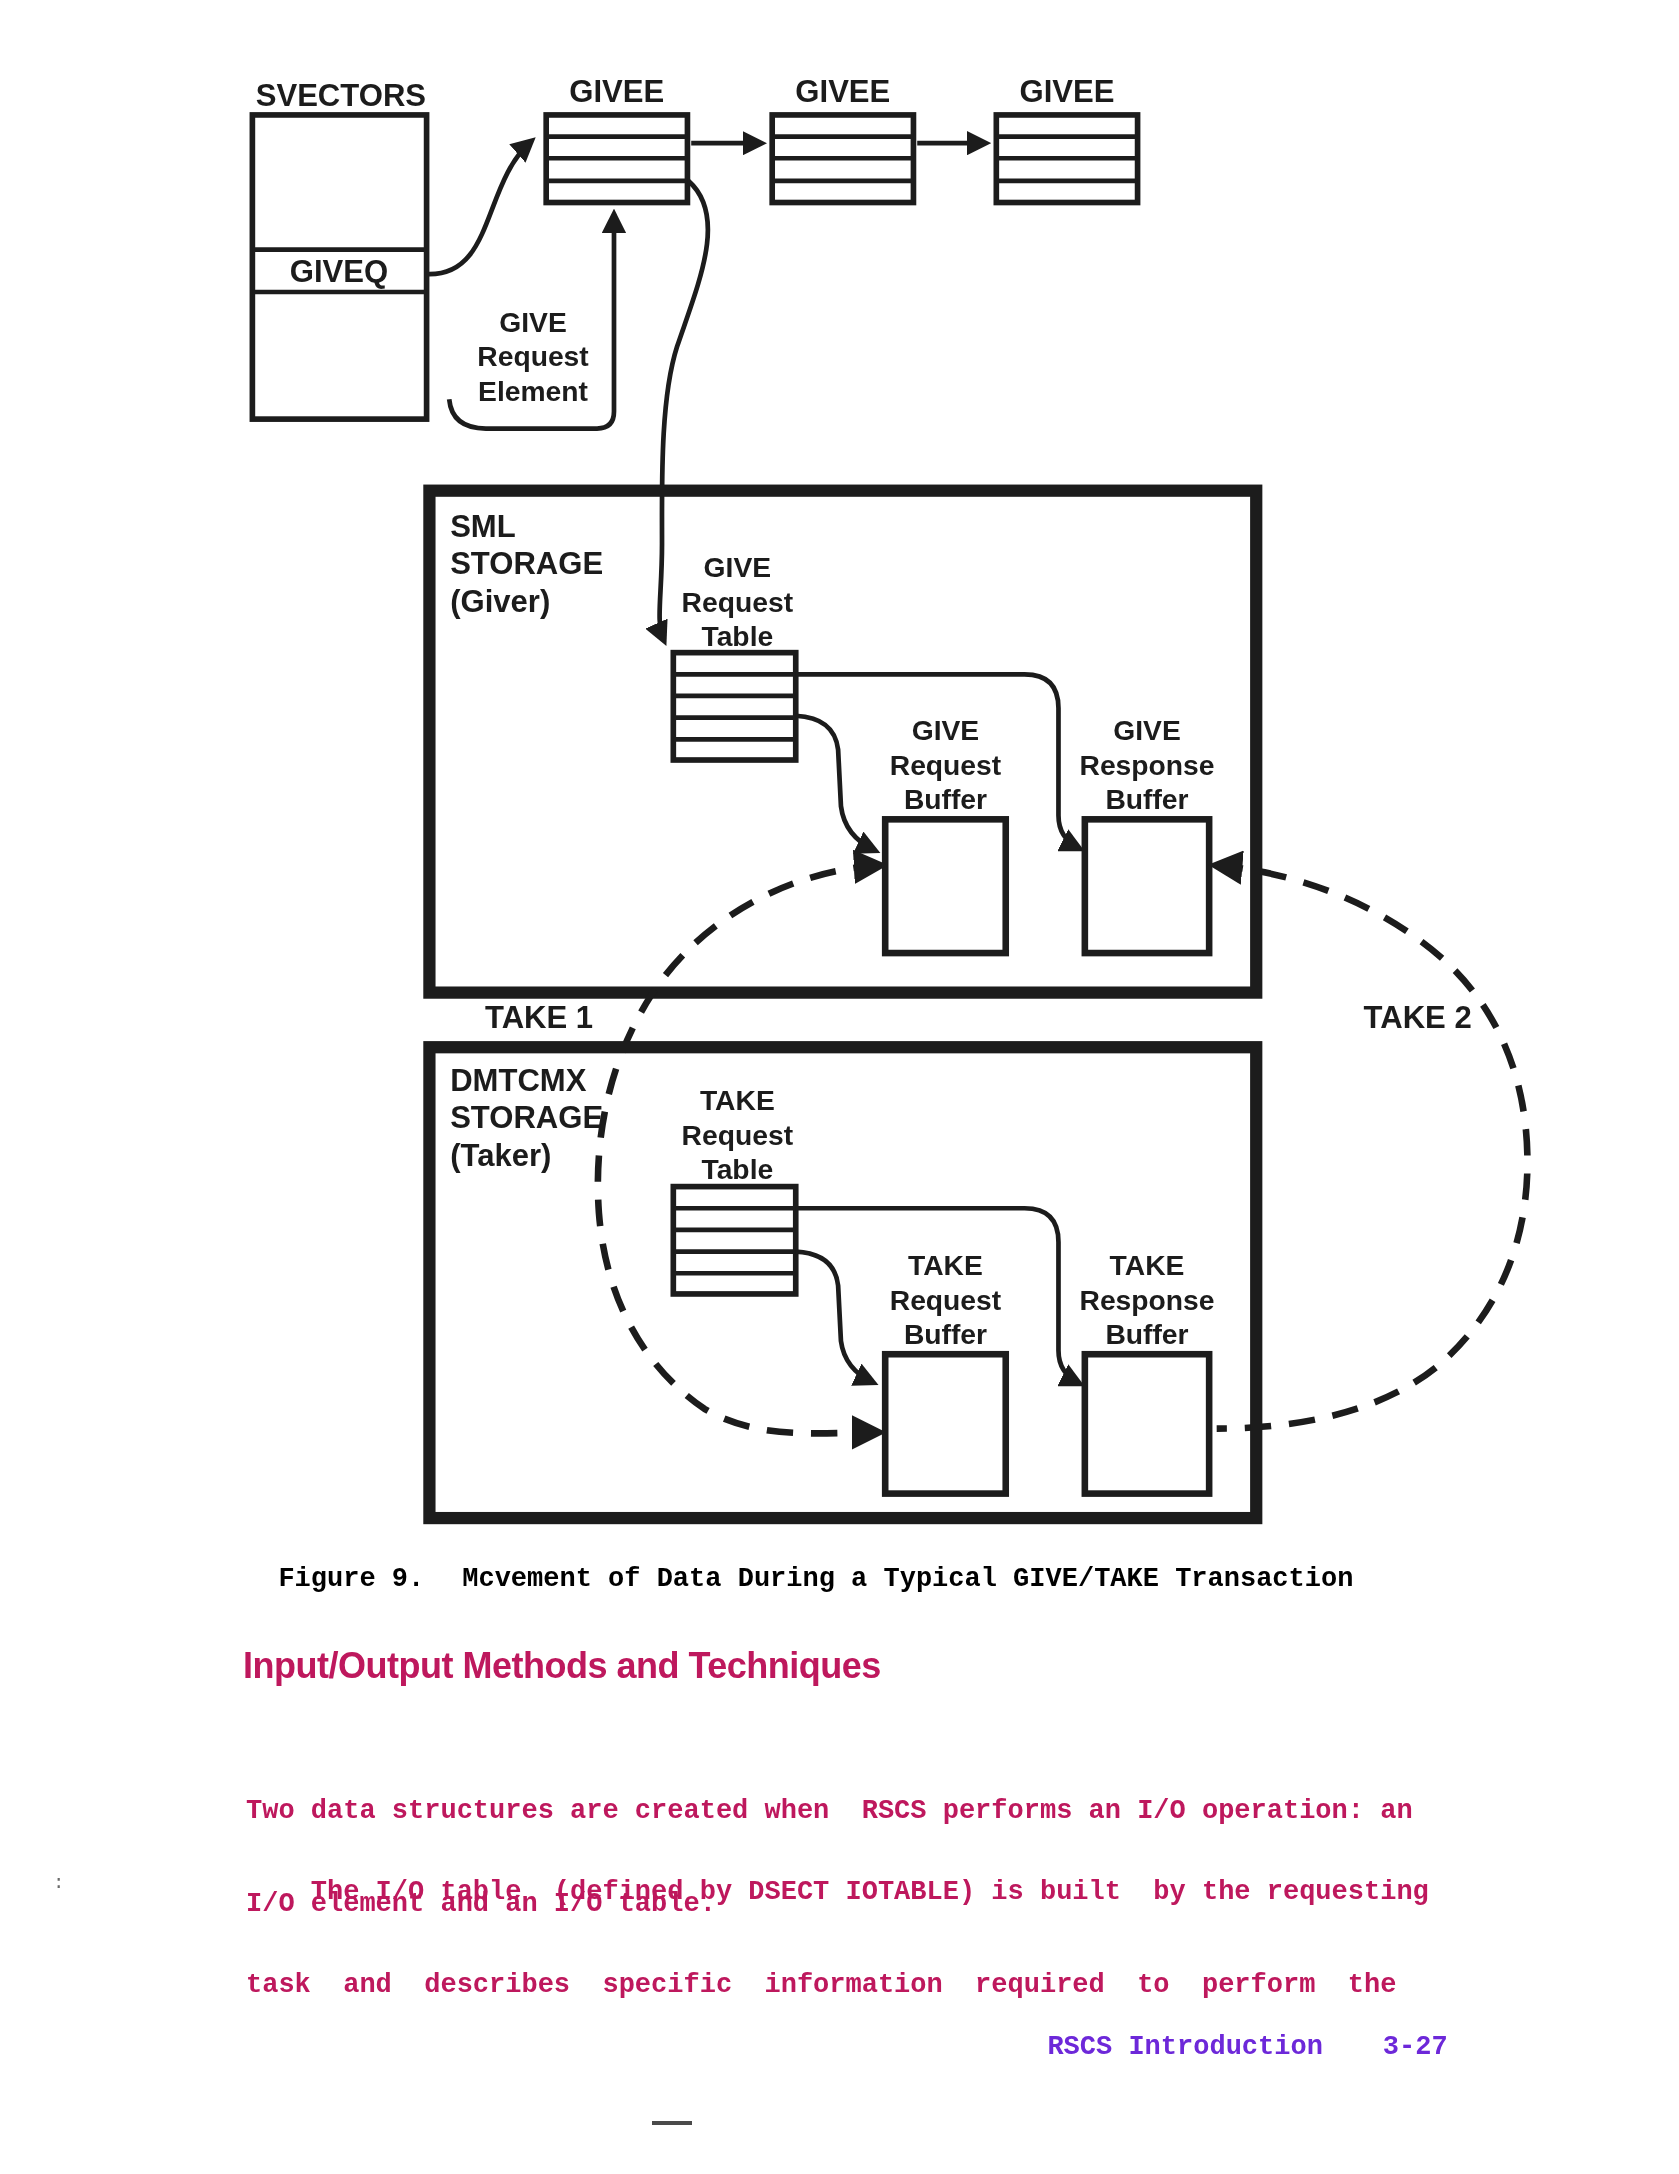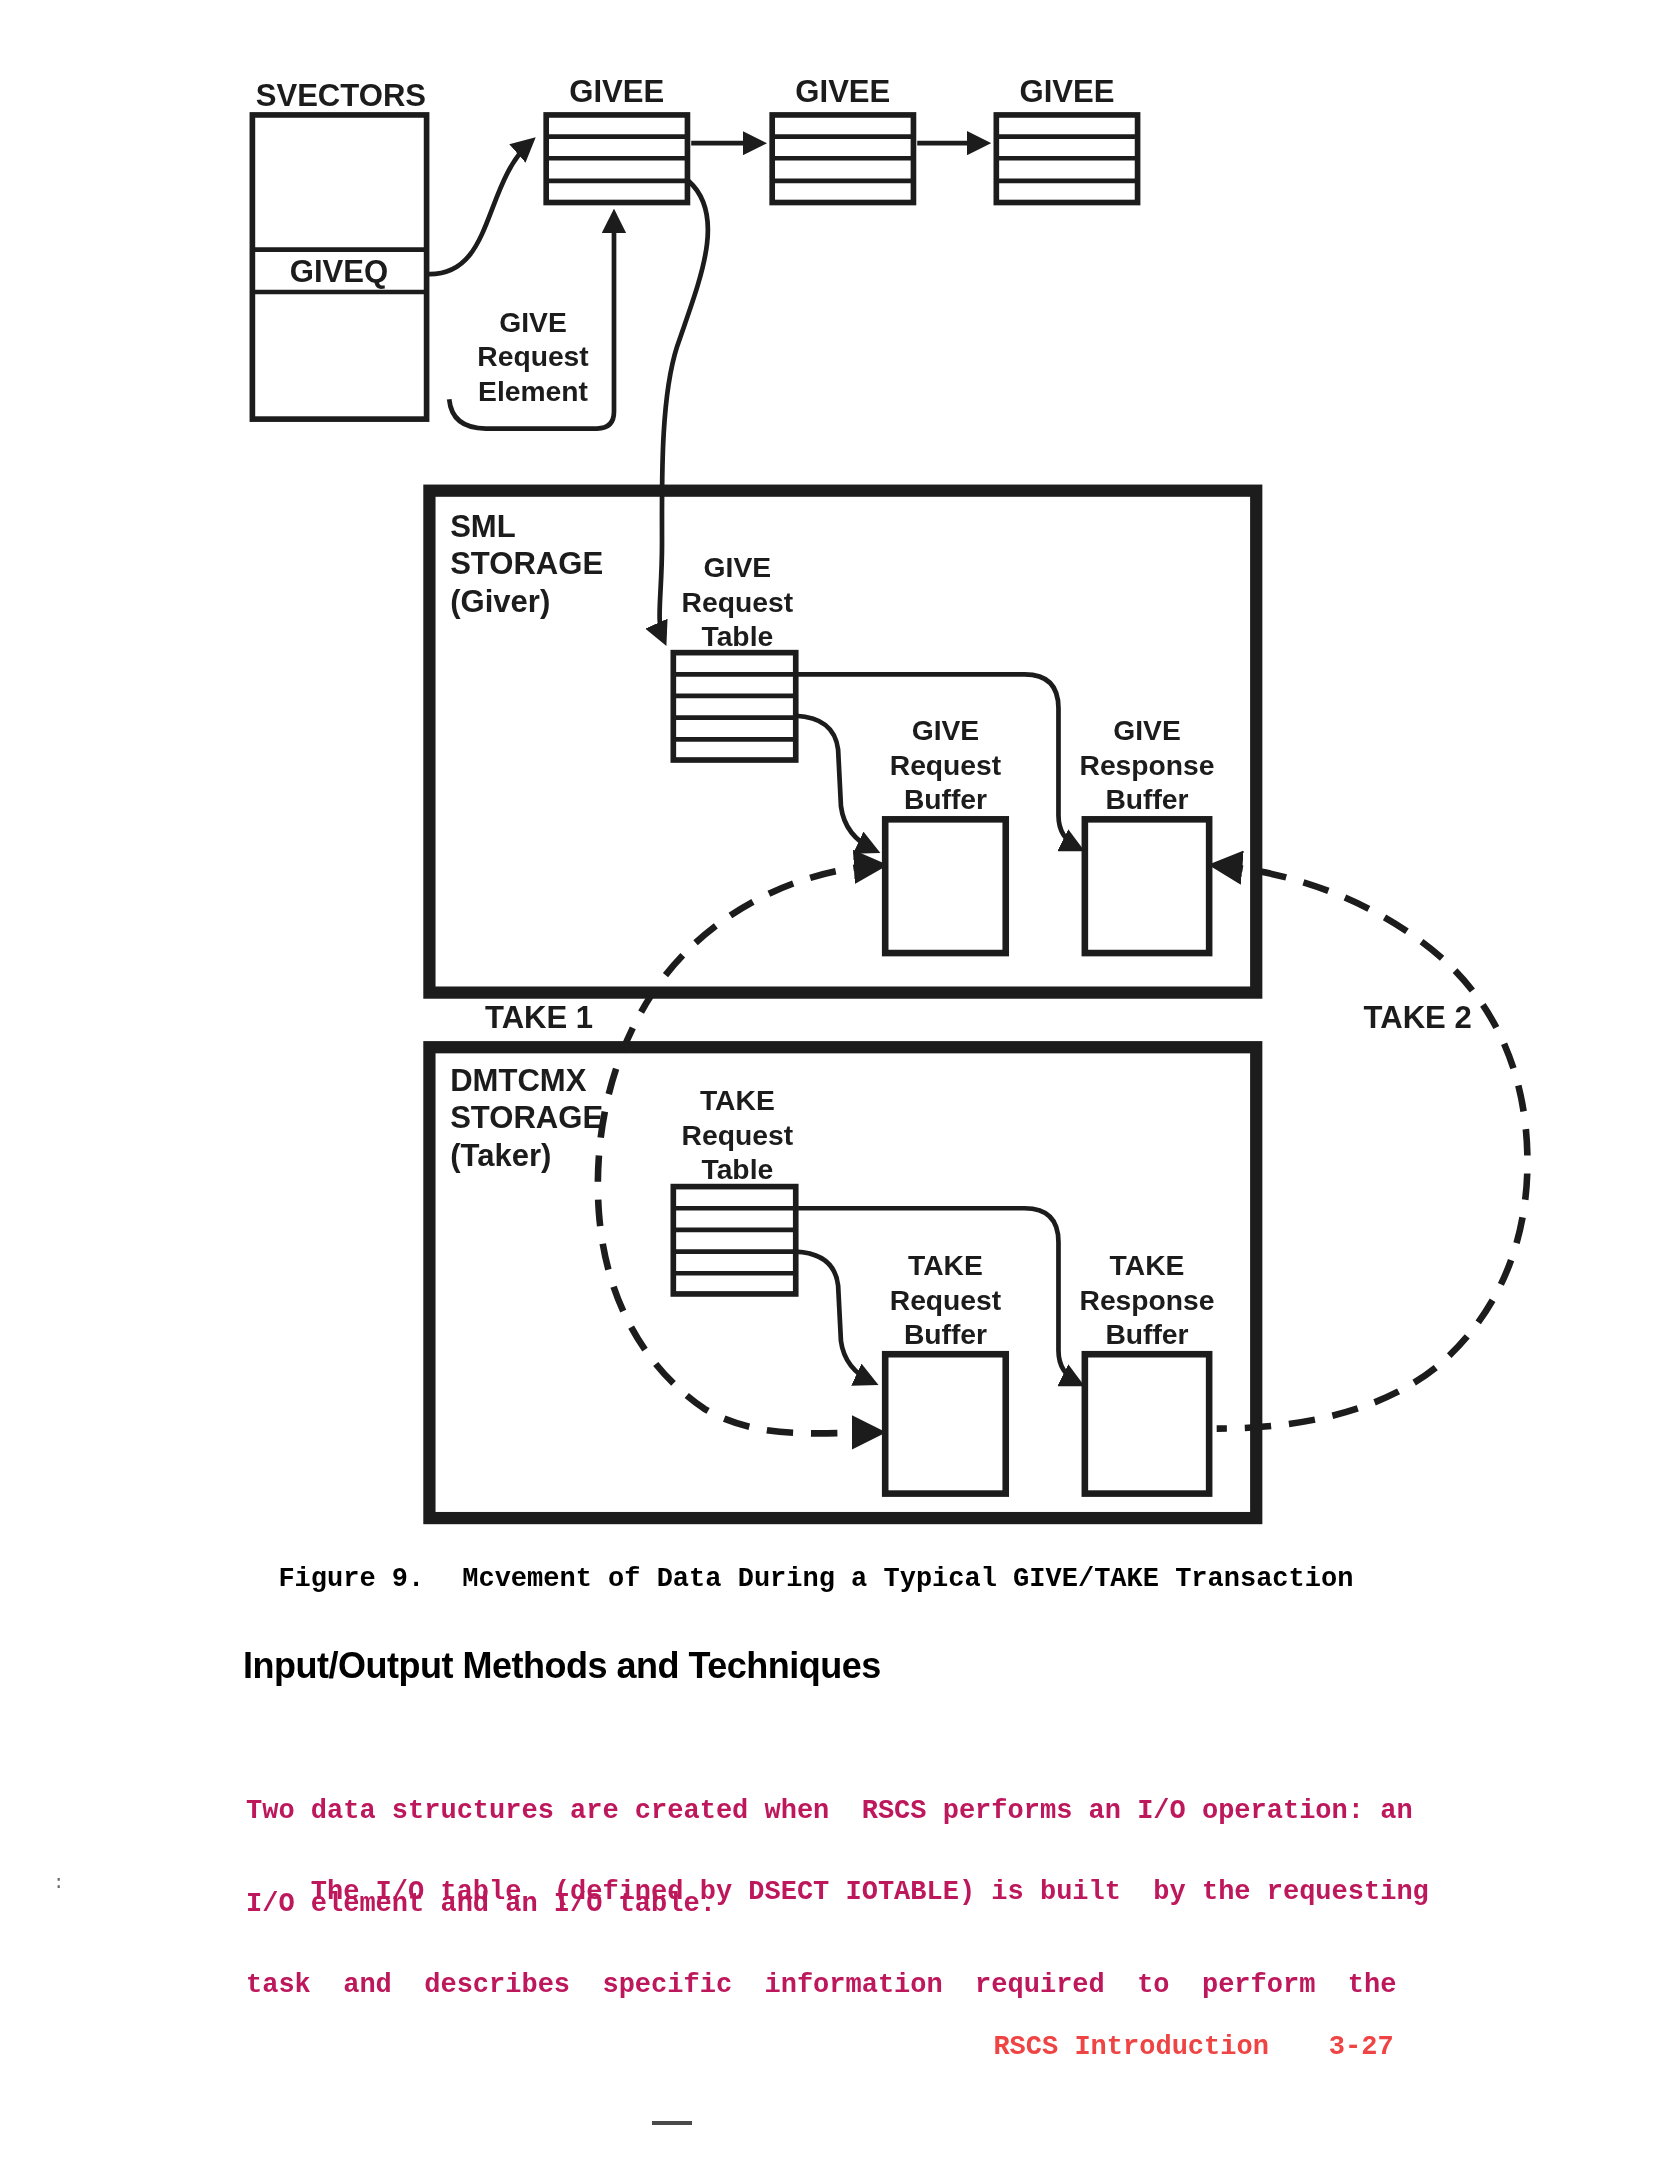--- a/index.html
+++ b/index.html
@@ -30,33 +30,33 @@
   
   .caption {
     position: absolute; left: 246px; top: 1533px;
     font: 700 27px/31px "Liberation Mono", monospace;
     white-space: pre; color: #000000;
   }
   .caption .cap-label { margin-right: 38px; }
   .heading {
     position: absolute; left: 243px; top: 1645px;
     font: 700 36px "Liberation Sans", sans-serif;
-    letter-spacing: -0.5px; color: #000000;
+    letter-spacing: -0.5px; color: #be185d;
   }
   .para {
     position: absolute;
     font: 700 27px/31px "Liberation Mono", monospace;
     white-space: pre; color: #be185d;
   }
   #paragraph-1 { left: 246px; top: 1734px; }
   #paragraph-2 { left: 246px; top: 1815px; }
   .footer {
-    position: absolute; left: 961px; top: 2002px;
+    position: absolute; left: 1015px; top: 2002px;
     font: 700 27px "Liberation Mono", monospace;
-    white-space: pre; color: #ef4444;
+    white-space: pre; color: #6d28d9;
   }
   .footer .footer-left { margin-right: 60px; }
   .stray-dash {
     position: absolute; left: 652px; top: 2121px;
     width: 40px; height: 3.8px; background: #4a4a4a;
   }
   .stray-colon {
     position: absolute; left: 53px; top: 1872px;
     font: 400 19px "Liberation Mono", monospace; color: #6a6a6a;
   }

